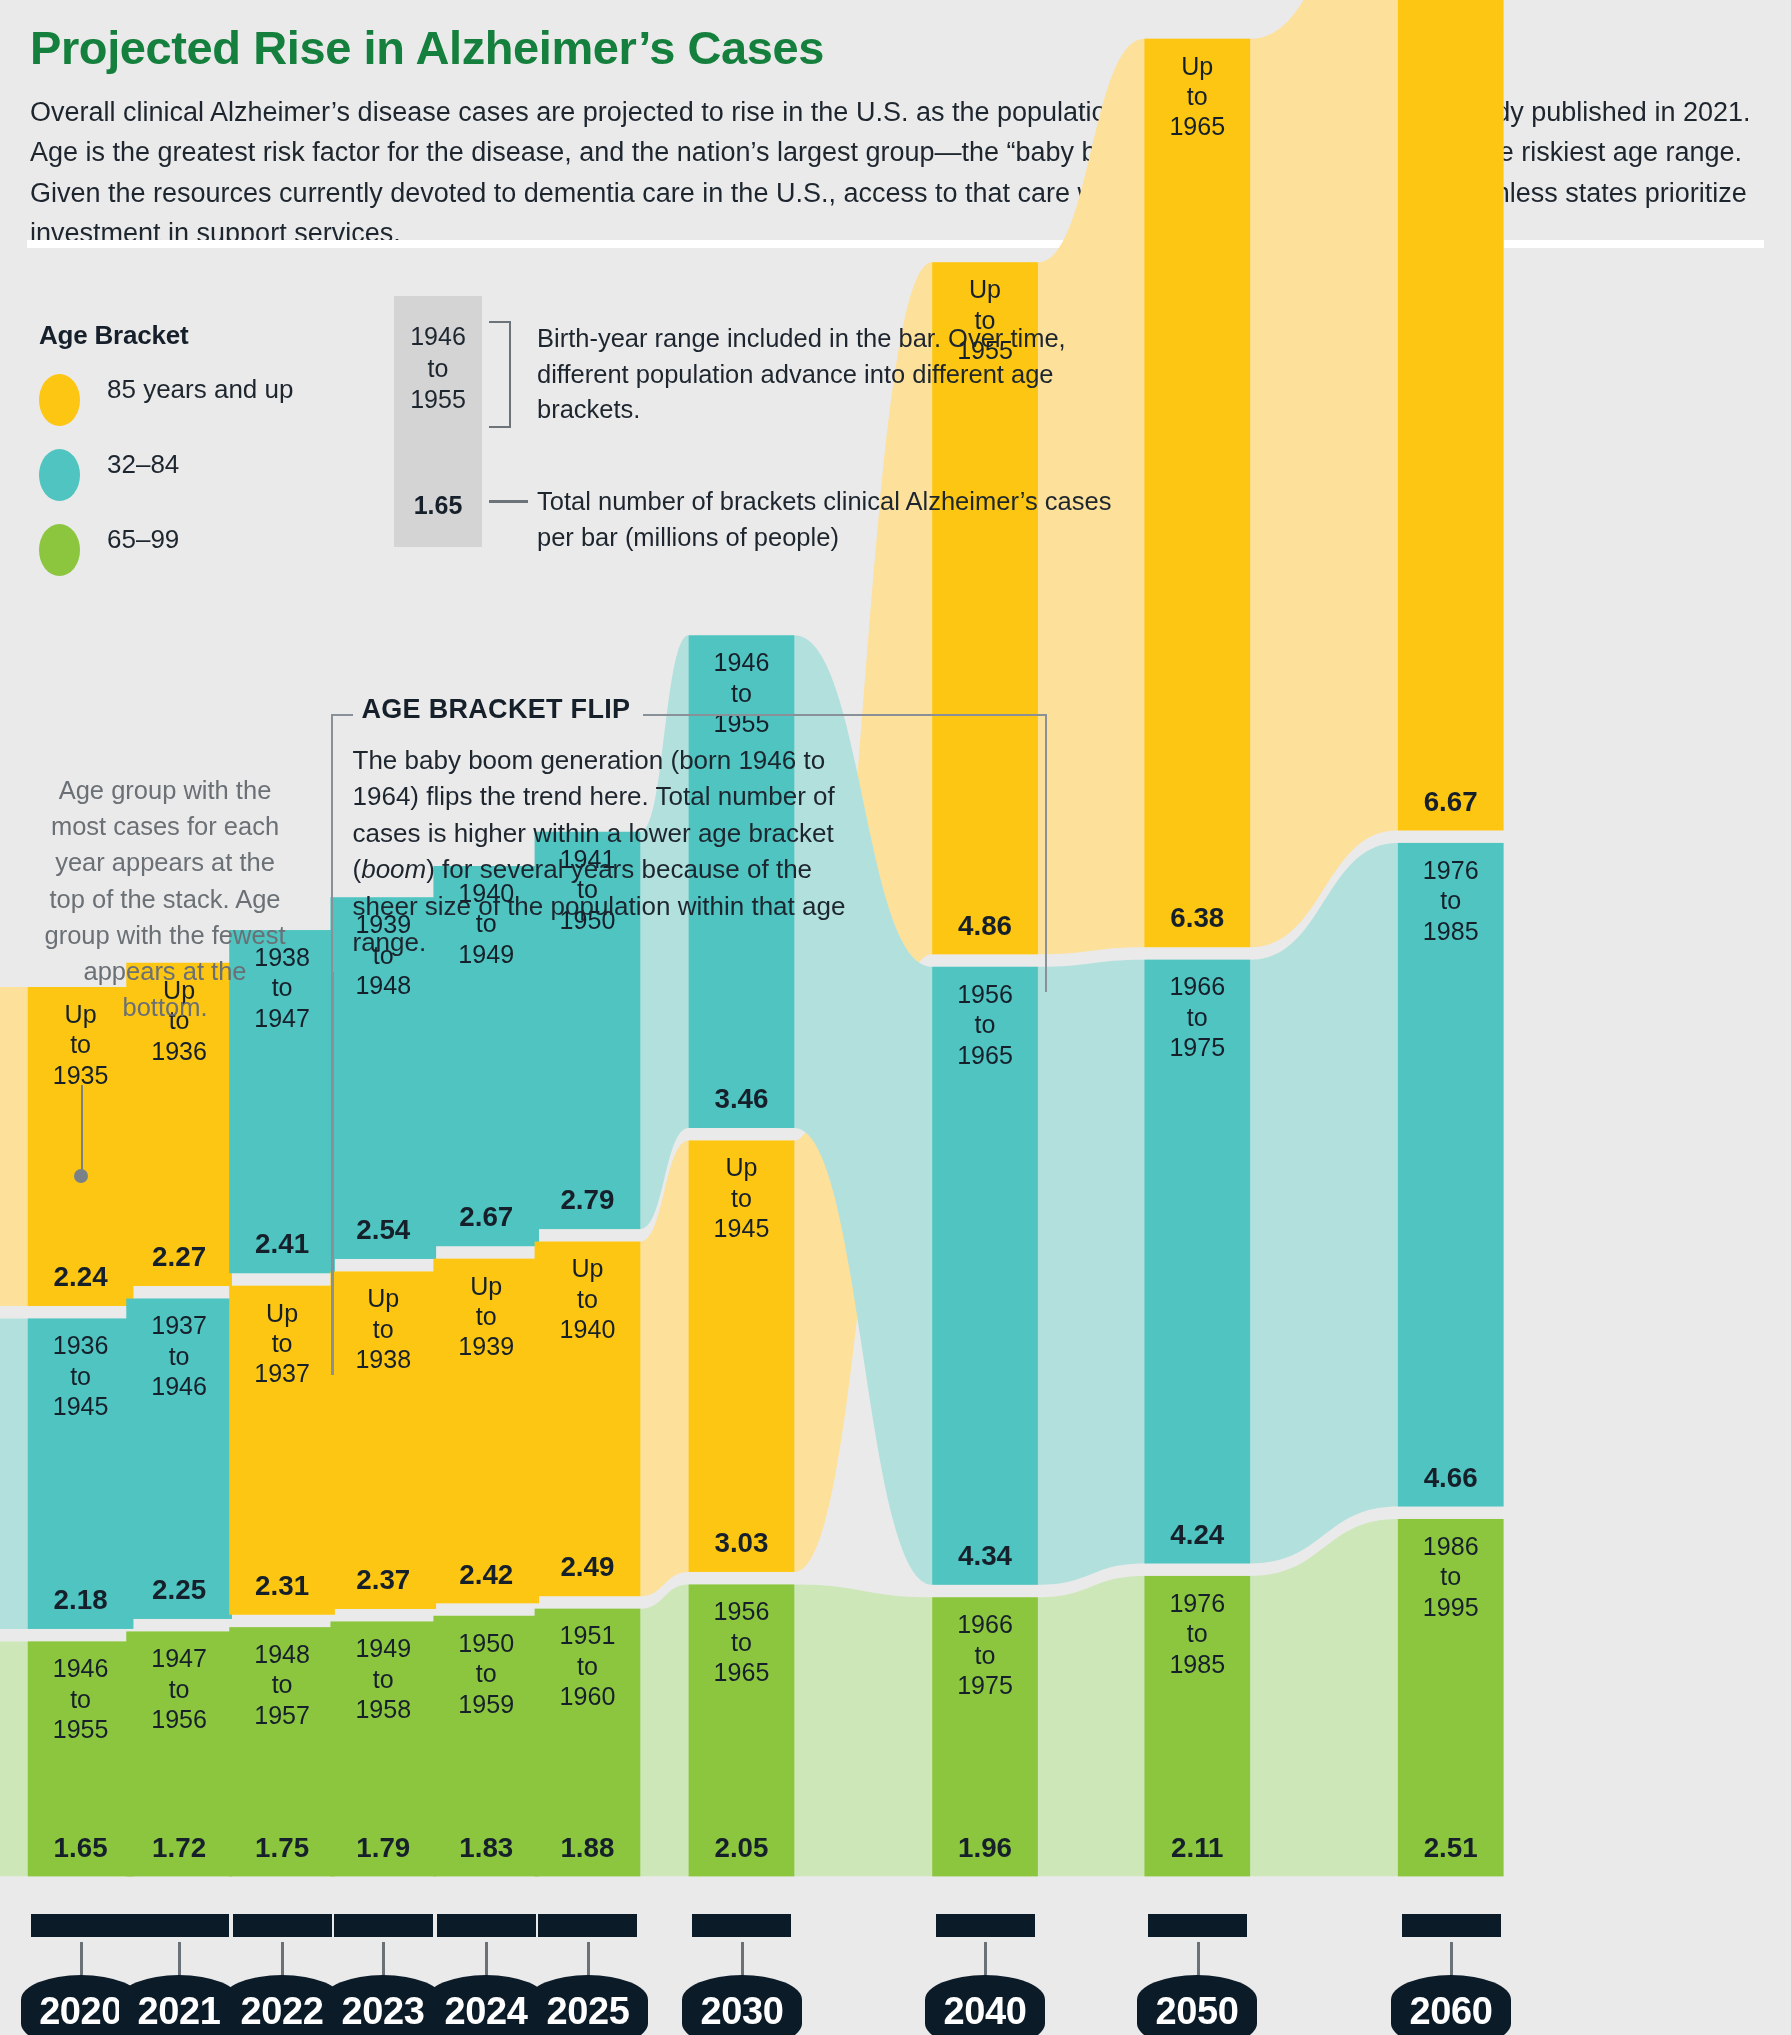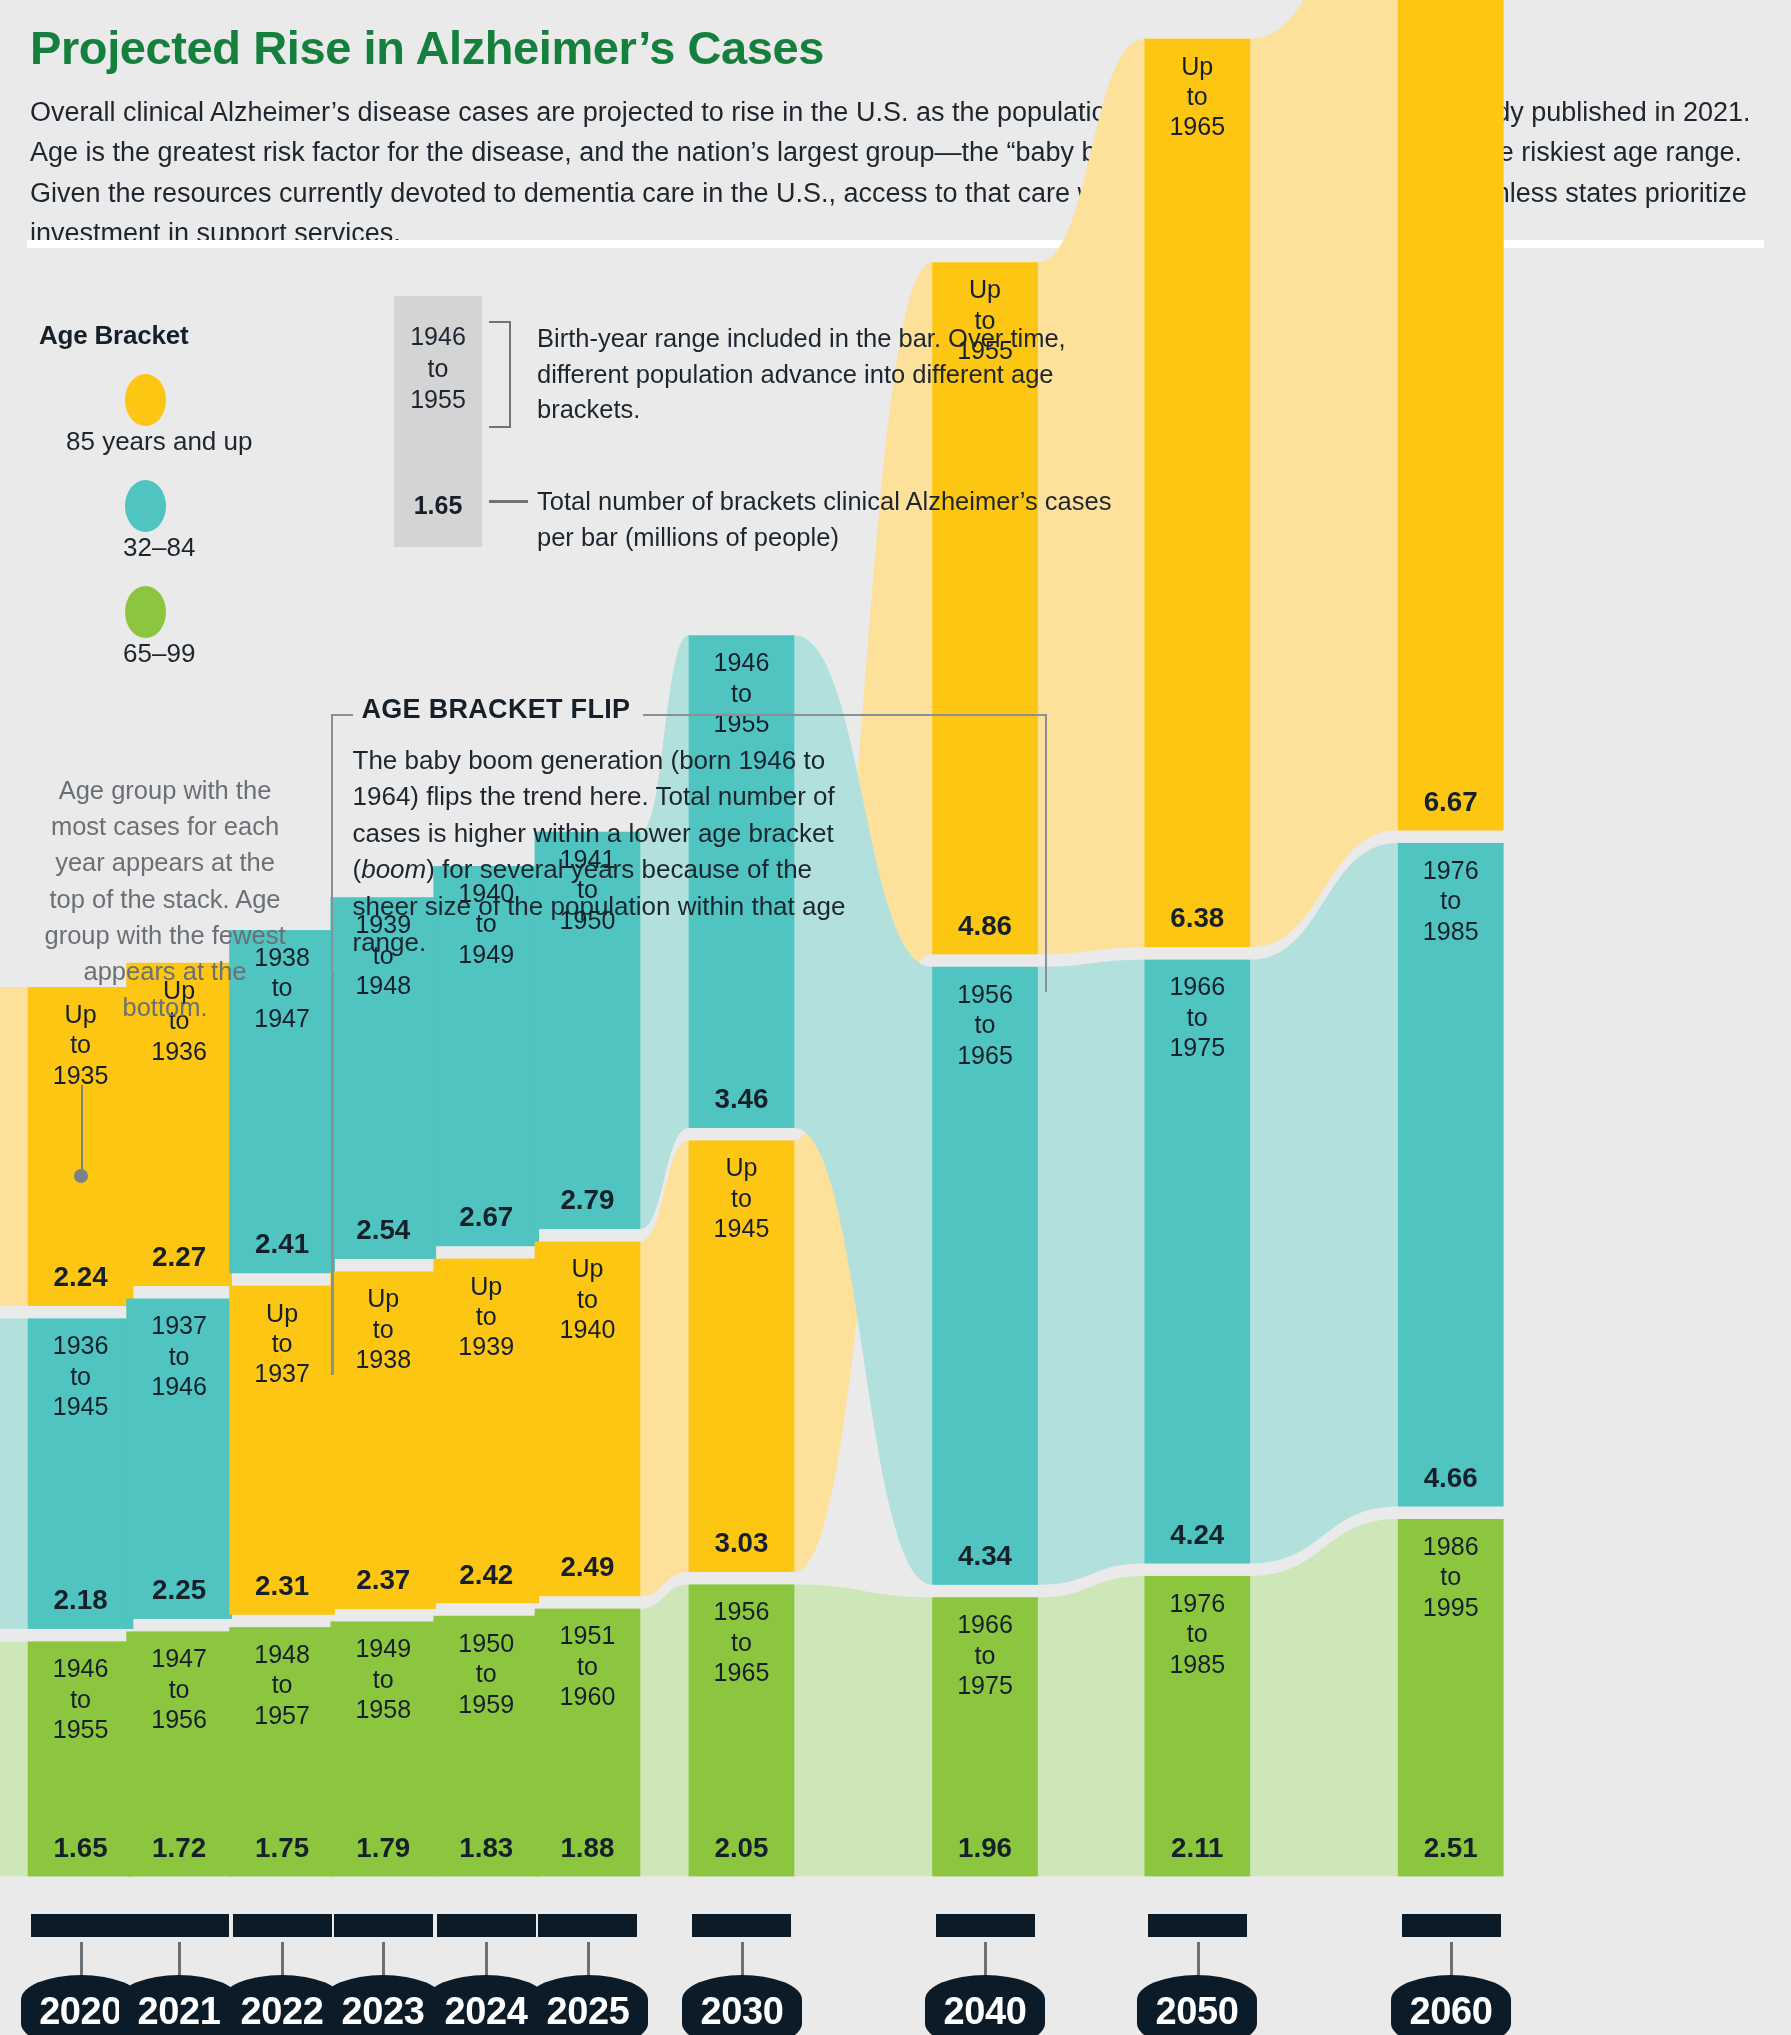--- a/index.html
+++ b/index.html
@@ -22,21 +22,21 @@
     color:#1d252e; max-width:1728px;
   }
   .rule {
     position:absolute; left:27px; top:240px;
     width:1737px; height:8px; background:#ffffff;
   }
 
   
   .legend { position:absolute; left:39px; top:320px; }
   .legend-title { font-size:26px; font-weight:bold; letter-spacing:-0.2px; }
-  .legend-row { display:flex; align-items:center; margin-top:23px;flex-direction:column; }
+  .legend-row { display:flex; align-items:flex-start; margin-top:23px; }
   .swatch { width:41px; height:52px; border-radius:50%; flex:0 0 auto;}
   .legend-label { font-size:26px; margin-left:27px; color:#1d252e;}
 
   
   .key { position:absolute; left:394px; top:296px; width:743px; }
   .key-bar {
     position:absolute; left:0; top:0; width:88px; height:251px;
     background:#d4d4d4;
   }
   .key-range {

